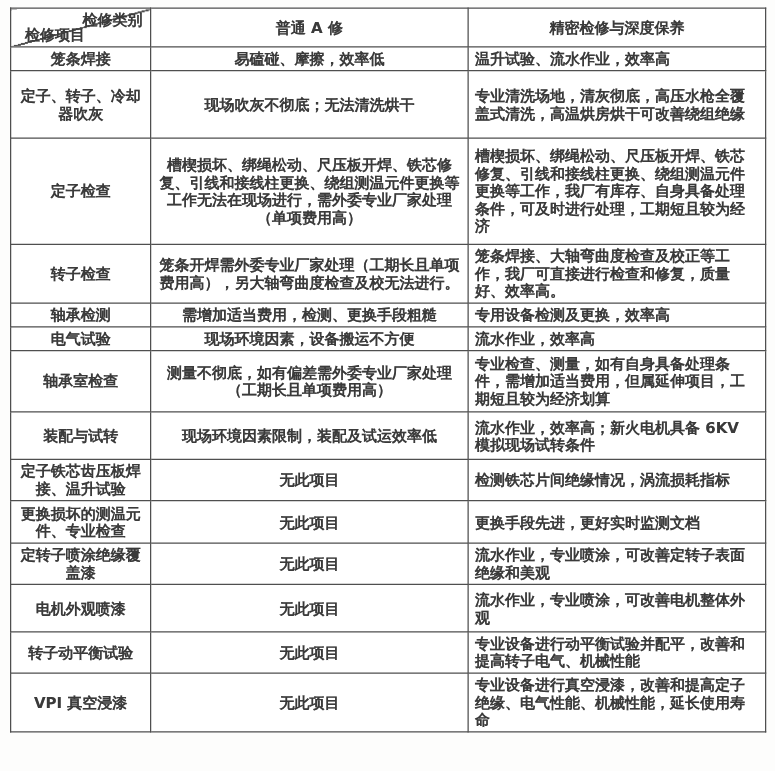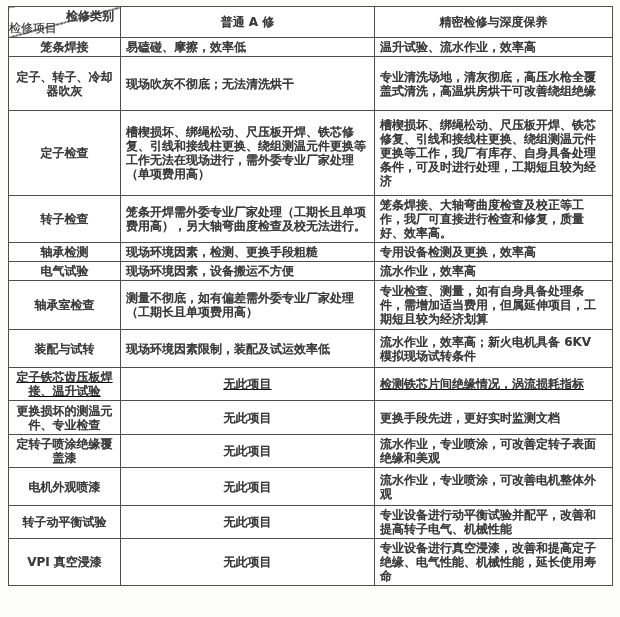--- a/index.html
+++ b/index.html
@@ -45,38 +45,38 @@
       linear-gradient(to bottom right,
         transparent calc(50% - 0.7px),
         #4f4f4f calc(50% - 0.7px),
         #4f4f4f calc(50% + 0.7px),
         transparent calc(50% + 0.7px));
   }
   th.corner .tr-label{
     position:absolute;top:2px;right:6px;font-size:12px;font-weight:600;
   }
   th.corner .bl-label{
-    position:absolute;bottom:2px;left:0;font-size:12px;font-weight:400;
+    position:absolute;bottom:2px;left:11px;font-size:12px;font-weight:700;
   }
 
   td.item-cell{ text-align:center; }
-  td.a-cell{ text-align:left; }
+  td.a-cell{ text-align:center; }
   td.b-cell{ text-align:left; }
   td.center{ text-align:center; }
 
   
   tbody tr:nth-child(1){height:19px;}
   tbody tr:nth-child(2){height:54px;}
   tbody tr:nth-child(3){height:85px;}
   tbody tr:nth-child(4){height:46px;}
   tbody tr:nth-child(5){height:17px;}
   tbody tr:nth-child(6){height:19px;}
   tbody tr:nth-child(7){height:49px;}
   tbody tr:nth-child(8){height:38px;}
-  tbody tr:nth-child(9){height:28px;text-decoration:underline;}
+  tbody tr:nth-child(9){height:28px;}
   tbody tr:nth-child(10){height:34px;}
   tbody tr:nth-child(11){height:30px;}
   tbody tr:nth-child(12){height:38px;padding-left:47px;}
   tbody tr:nth-child(13){height:30px;}
   tbody tr:nth-child(14){height:37px;}
   tbody tr:nth-child(15){height:48px;}
 </style>
 </head>
 <body>
 
@@ -113,21 +113,21 @@
         <td class="a-cell">槽楔损坏、绑绳松动、尺压板开焊、铁芯修复、引线和接线柱更换、绕组测温元件更换等工作无法在现场进行，需外委专业厂家处理（单项费用高）</td>
         <td class="b-cell">槽楔损坏、绑绳松动、尺压板开焊、铁芯修复、引线和接线柱更换、绕组测温元件更换等工作，我厂有库存、自身具备处理条件，可及时进行处理，工期短且较为经济</td>
       </tr>
       <tr>
         <td class="item-cell">转子检查</td>
         <td class="a-cell">笼条开焊需外委专业厂家处理（工期长且单项费用高），另大轴弯曲度检查及校无法进行。</td>
         <td class="b-cell">笼条焊接、大轴弯曲度检查及校正等工作，我厂可直接进行检查和修复，质量好、效率高。</td>
       </tr>
       <tr>
         <td class="item-cell">轴承检测</td>
-        <td class="a-cell">现场环境因素，检测、更换手段粗糙</td>
+        <td class="a-cell">需增加适当费用，检测、更换手段粗糙</td>
         <td class="b-cell">专用设备检测及更换，效率高</td>
       </tr>
       <tr>
         <td class="item-cell">电气试验</td>
         <td class="a-cell">现场环境因素，设备搬运不方便</td>
         <td class="b-cell">流水作业，效率高</td>
       </tr>
       <tr>
         <td class="item-cell">轴承室检查</td>
         <td class="a-cell">测量不彻底，如有偏差需外委专业厂家处理（工期长且单项费用高）</td>

